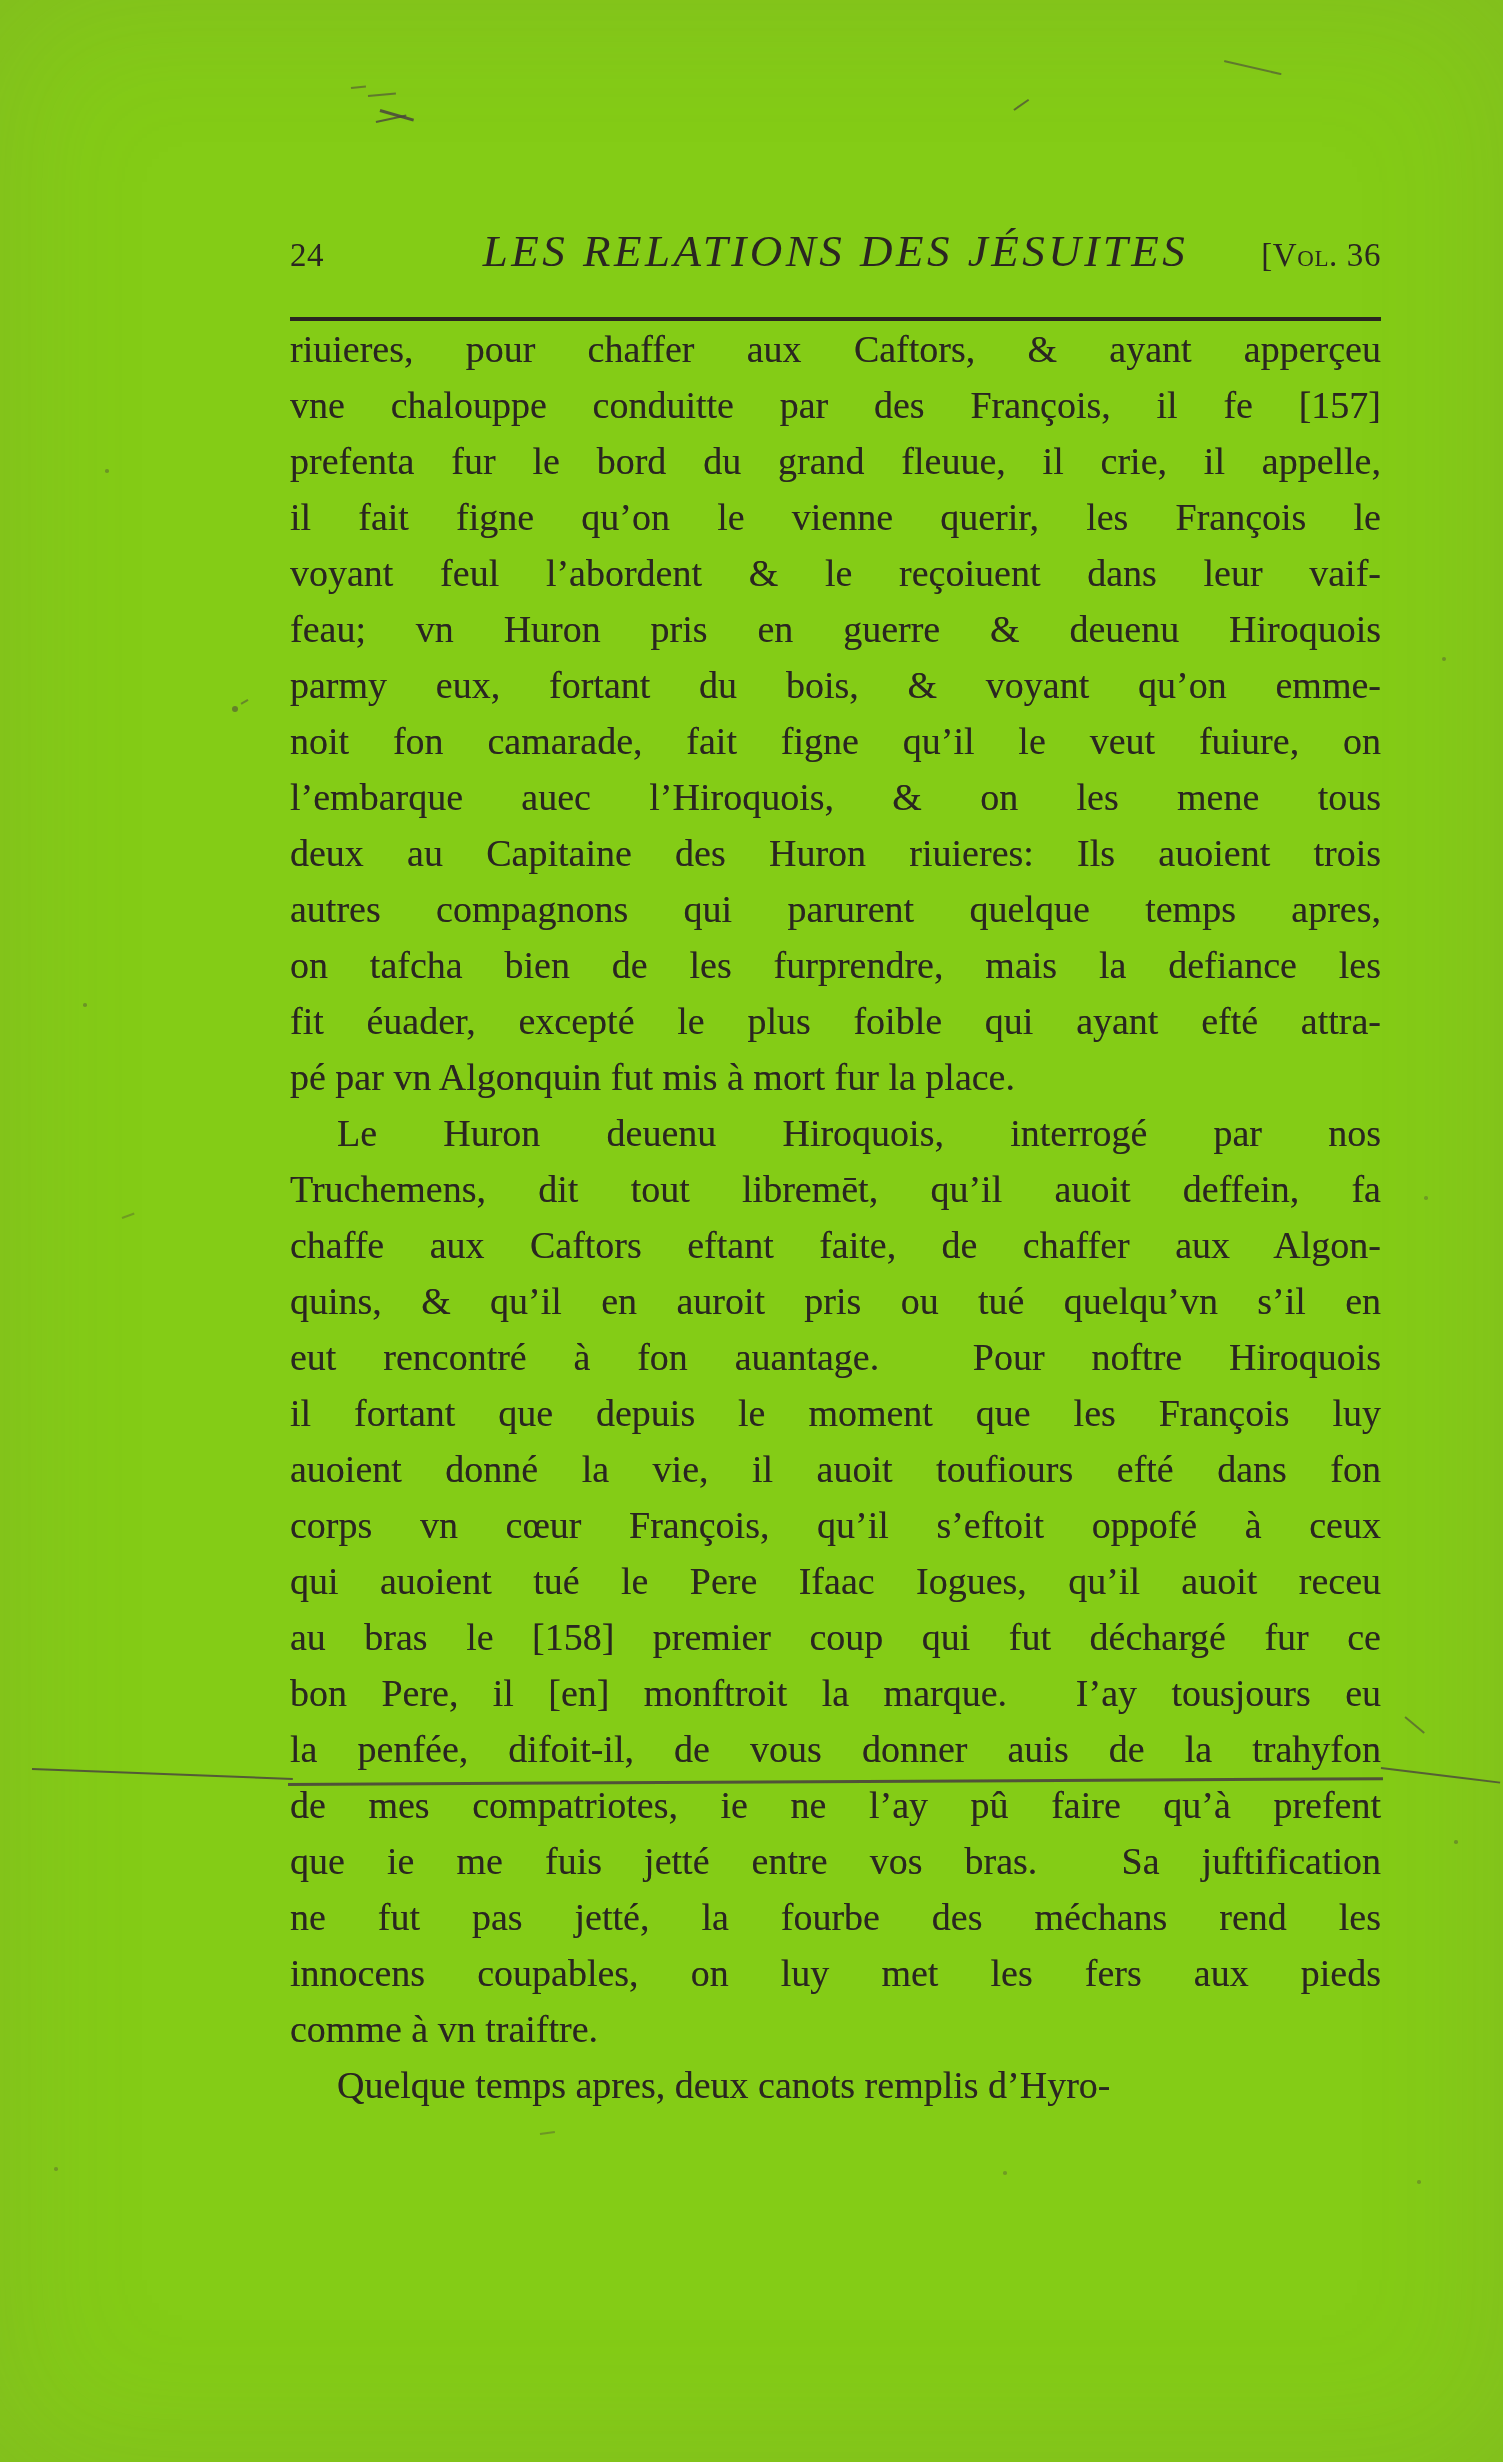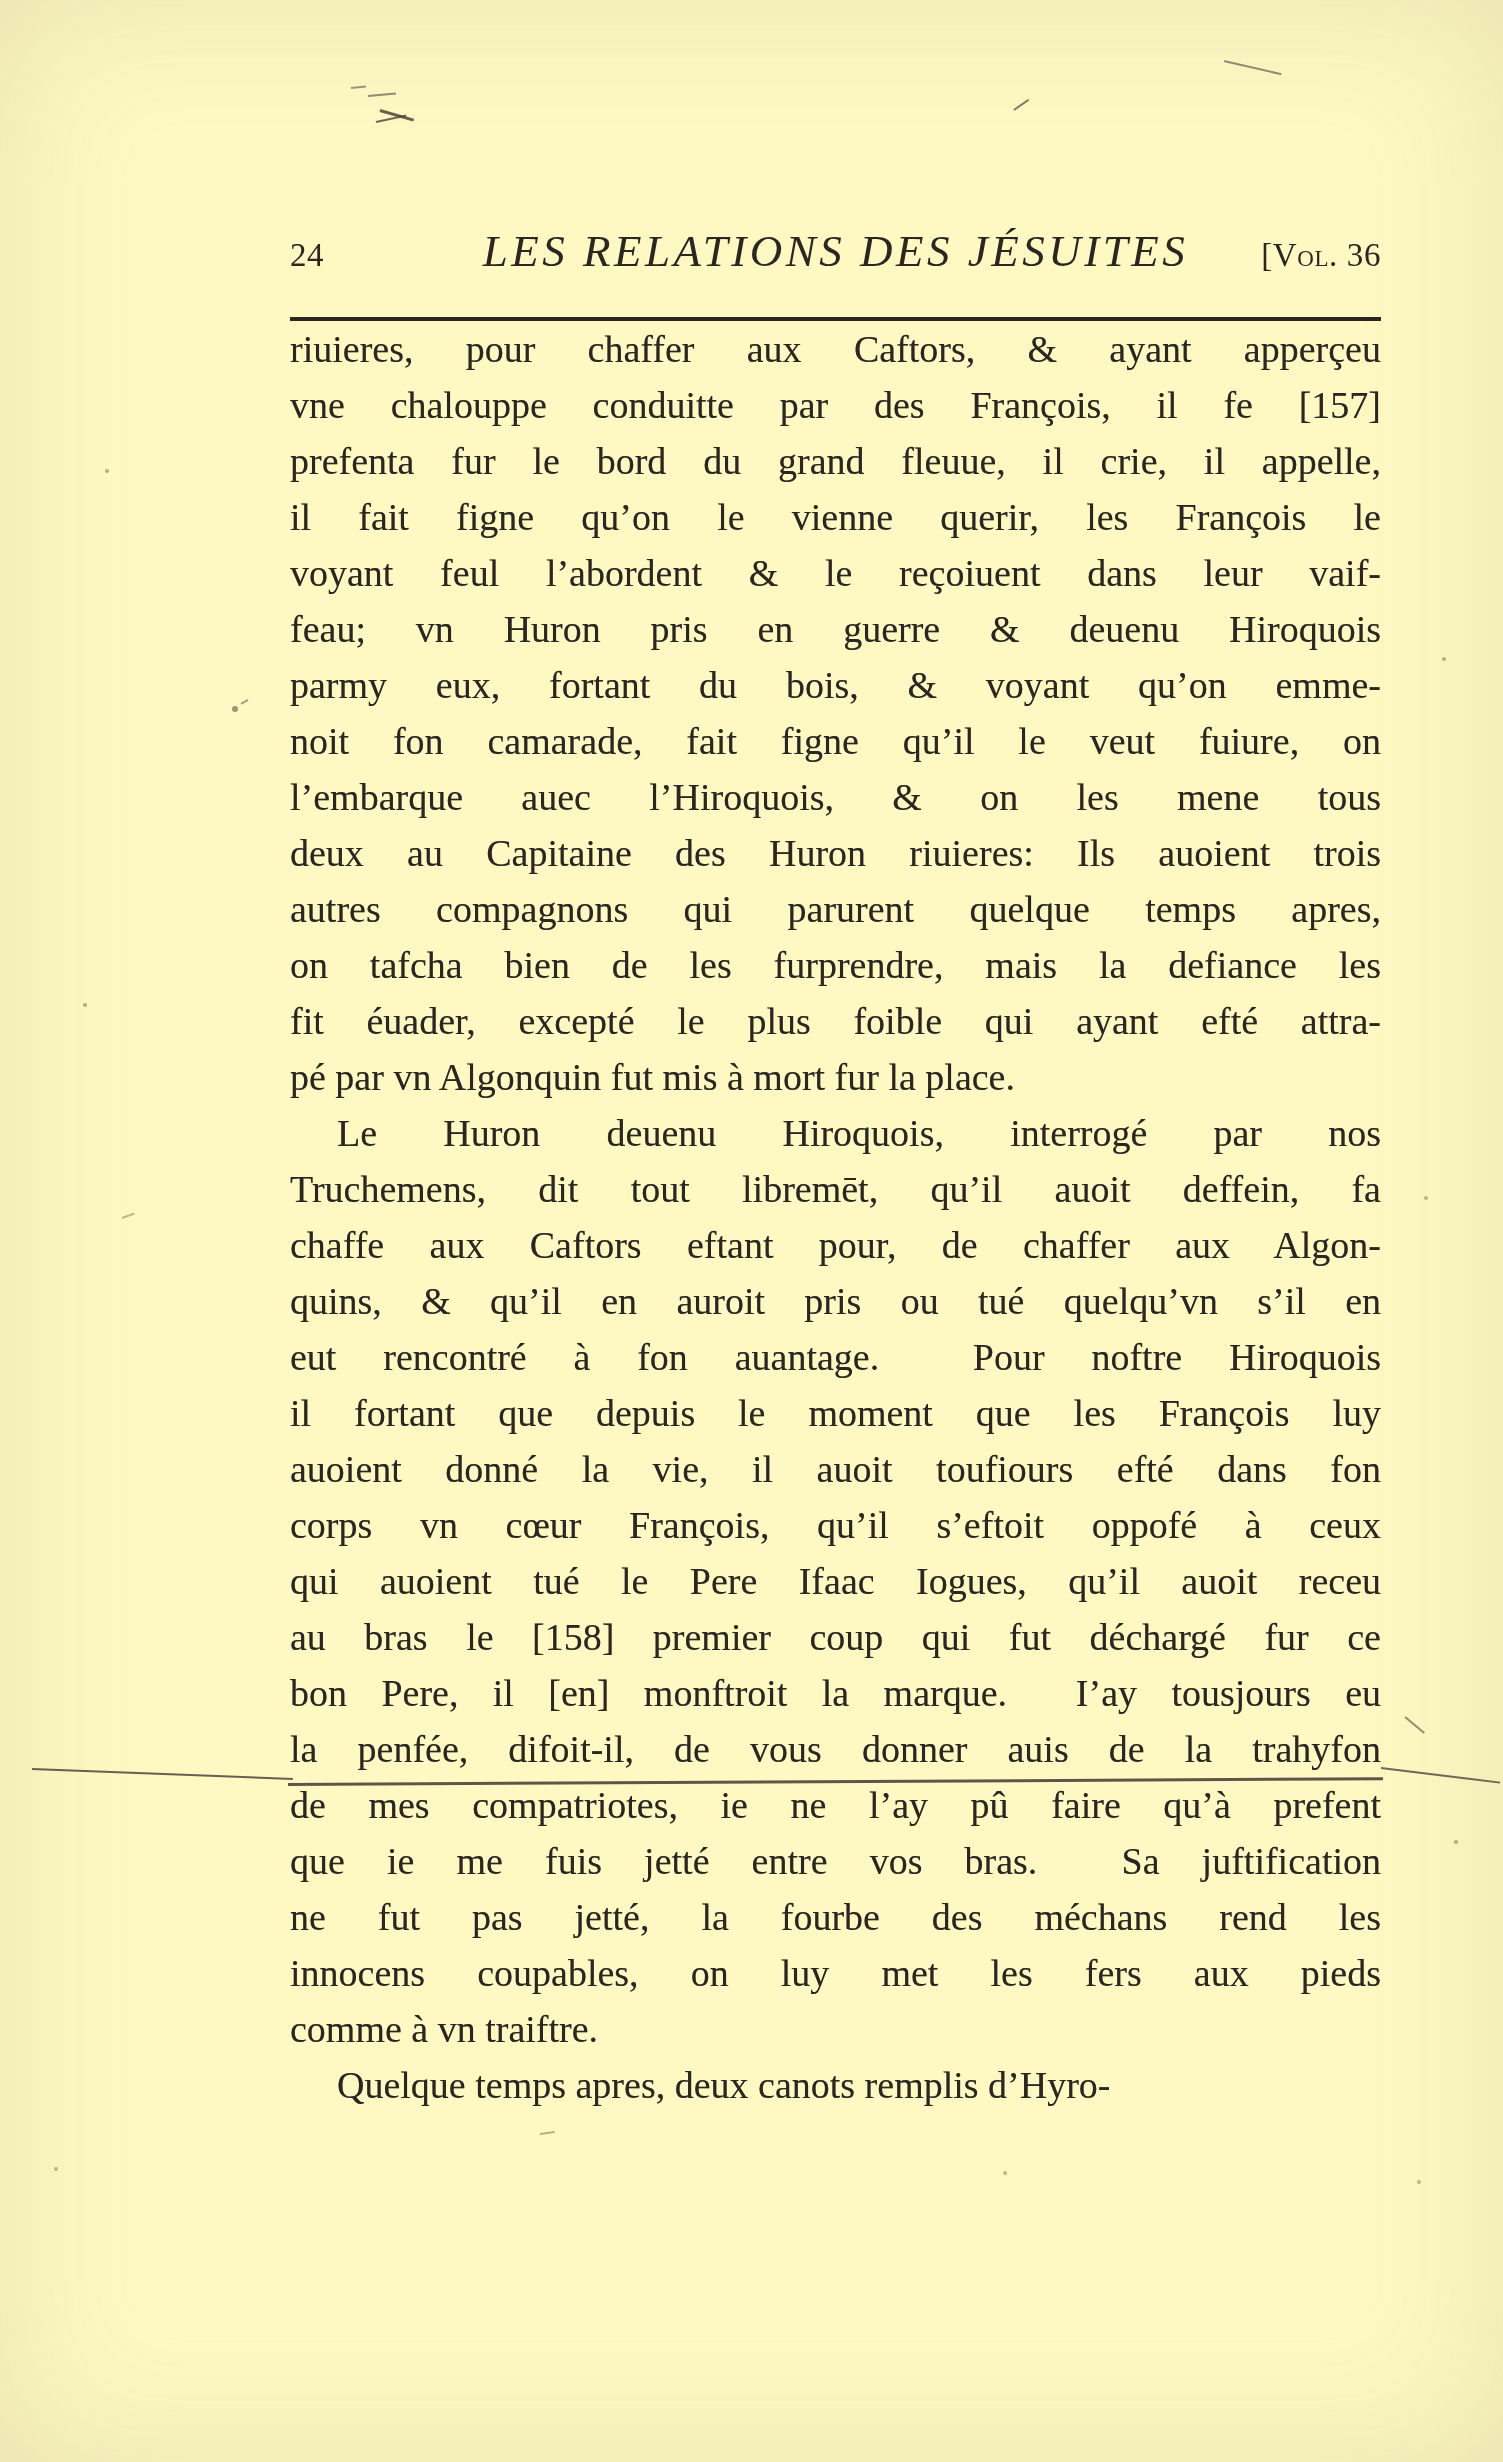--- a/index.html
+++ b/index.html
@@ -4,21 +4,21 @@
 <style>
   html, body {
     margin: 0;
     padding: 0;
     background: #e8e4da;
   }
   .page {
     position: relative;
     width: 1504px;
     height: 2462px;
-    background: #fef9c3;
+    background: #84cc16;
     overflow: hidden;
     font-family: "Liberation Serif", serif;
     color: #2a2621;
     box-shadow: inset 0 0 152px rgba(116, 104, 86, 0.16);
   }
   .content {
     position: absolute;
     left: 290px;
     top: 206px;
     width: 1091px;
@@ -105,21 +105,21 @@
           <div class="line">l’embarque auec l’Hiroquois, &amp; on les mene tous</div>
           <div class="line">deux au Capitaine des Huron riuieres: Ils auoient trois</div>
           <div class="line">autres compagnons qui parurent quelque temps apres,</div>
           <div class="line">on tafcha bien de les furprendre, mais la defiance les</div>
           <div class="line">fit éuader, excepté le plus foible qui ayant efté attra-</div>
           <div class="line lastline">pé par vn Algonquin fut mis à mort fur la place.</div>
         </div>
         <div class="paragraph">
           <div class="line firstline">Le Huron deuenu Hiroquois, interrogé par nos</div>
           <div class="line">Truchemens, dit tout libremēt, qu’il auoit deffein, fa</div>
-          <div class="line">chaffe aux Caftors eftant pour, de chaffer aux Algon-</div>
+          <div class="line">chaffe aux Caftors eftant faite, de chaffer aux Algon-</div>
           <div class="line">quins, &amp; qu’il en auroit pris ou tué quelqu’vn s’il en</div>
           <div class="line">eut rencontré à fon auantage.  Pour noftre Hiroquois</div>
           <div class="line">il fortant que depuis le moment que les François luy</div>
           <div class="line">auoient donné la vie, il auoit toufiours efté dans fon</div>
           <div class="line">corps vn cœur François, qu’il s’eftoit oppofé à ceux</div>
           <div class="line">qui auoient tué le Pere Ifaac Iogues, qu’il auoit receu</div>
           <div class="line">au bras le [158] premier coup qui fut déchargé fur ce</div>
           <div class="line">bon Pere, il [en] monftroit la marque.  I’ay tousjours eu</div>
           <div class="line">la penfée, difoit-il, de vous donner auis de la trahyfon</div>
           <div class="line">de mes compatriotes, ie ne l’ay pû faire qu’à prefent</div>

